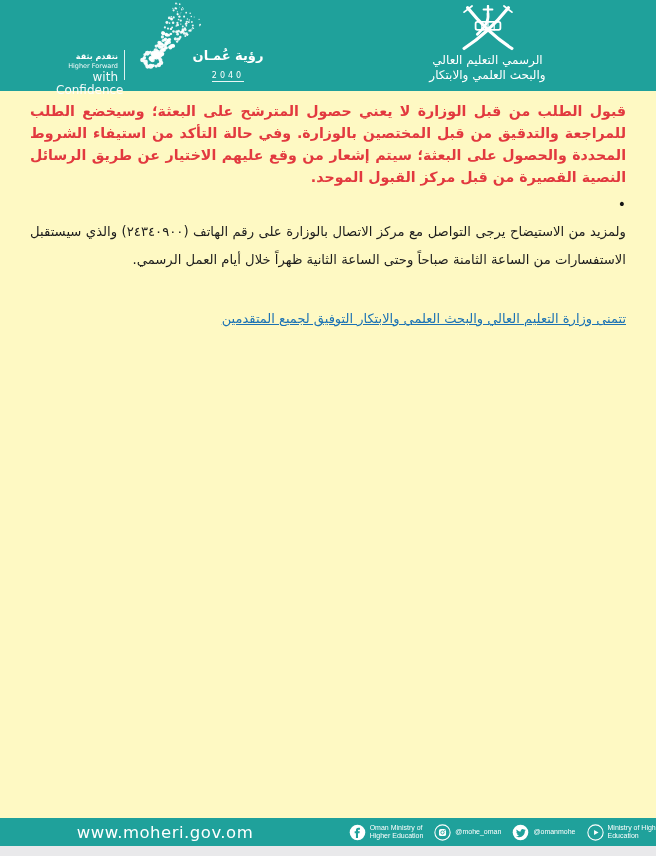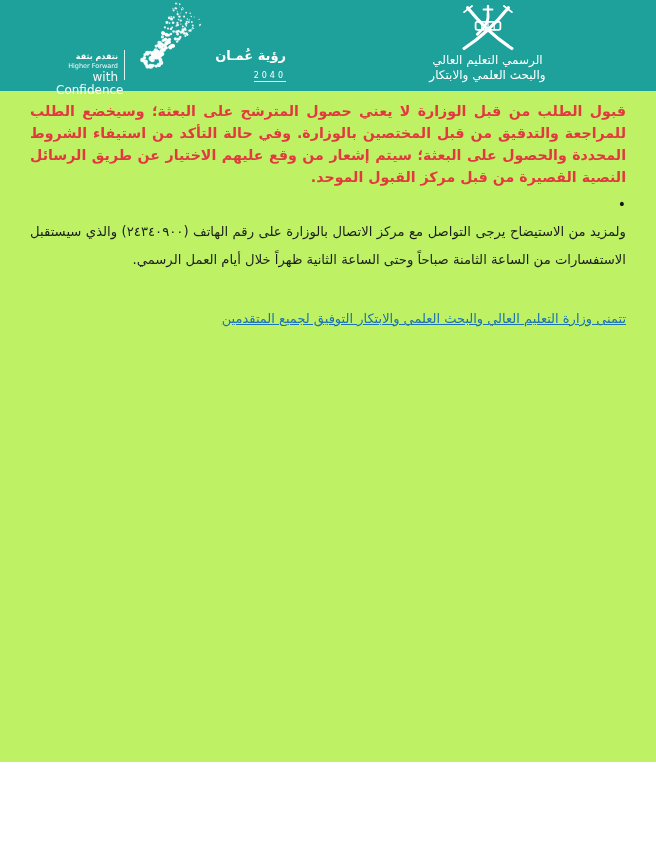--- a/index.html
+++ b/index.html
@@ -1,33 +1,33 @@
 <!DOCTYPE html>
 <html lang="ar" dir="rtl"><head>
 <meta charset="utf-8">
 <style>
   html,body{margin:0;padding:0;background:#ffffff;}
   .page{
-    position:relative;width:656px;height:762px;overflow:hidden;background:#bef264;
+    position:relative;width:656px;height:856px;overflow:hidden;background:#fef9c3;
     font-family:"DejaVu Sans",sans-serif;direction:rtl;
   }
   
   .topbar{
     position:absolute;top:0;left:0;width:656px;height:91px;background:#1FA19B;color:#fff;
   }
   
   .vision-logo{position:absolute;left:40px;top:0;width:230px;height:91px;direction:ltr;}
   .v-text{position:absolute;left:16px;top:52px;width:62px;text-align:right;line-height:1.15;}
   .v-ar{font-size:8px;font-weight:bold;letter-spacing:1px;}
   .v-en1{font-size:6.5px;margin-top:2px;opacity:.95;}
   .v-en2{font-size:12px;font-weight:normal;opacity:.95;}
   .v-sep{position:absolute;left:84px;top:50px;width:1px;height:30px;background:rgba(255,255,255,.85);}
   .v-comet{position:absolute;left:50px;top:2px;width:130px;height:86px;}
   .v-comet svg{position:absolute;left:0;top:0;}
-  .v-word{position:absolute;left:112px;top:46px;width:84px;text-align:right;direction:rtl;}
+  .v-word{position:absolute;left:96px;top:46px;width:84px;text-align:center;direction:rtl;}
   .v-word-ar{font-size:13px;font-weight:bold;letter-spacing:2px;}
   .v-year{font-size:8px;letter-spacing:3px;direction:ltr;border-bottom:1px solid rgba(255,255,255,.9);display:inline-block;padding-bottom:1px;margin-top:7px;}
   
   .ministry{position:absolute;left:400px;top:5px;width:175px;text-align:center;}
   .ministry svg{display:block;margin:0 auto;}
   .m-line{font-size:12px;line-height:15px;letter-spacing:.3px;}
   
   .content{position:absolute;top:100px;right:0;left:0;padding:0 30px;}
   .red-par{
     margin:0;color:#E2393F;font-size:14.2px;font-weight:bold;line-height:22px;

